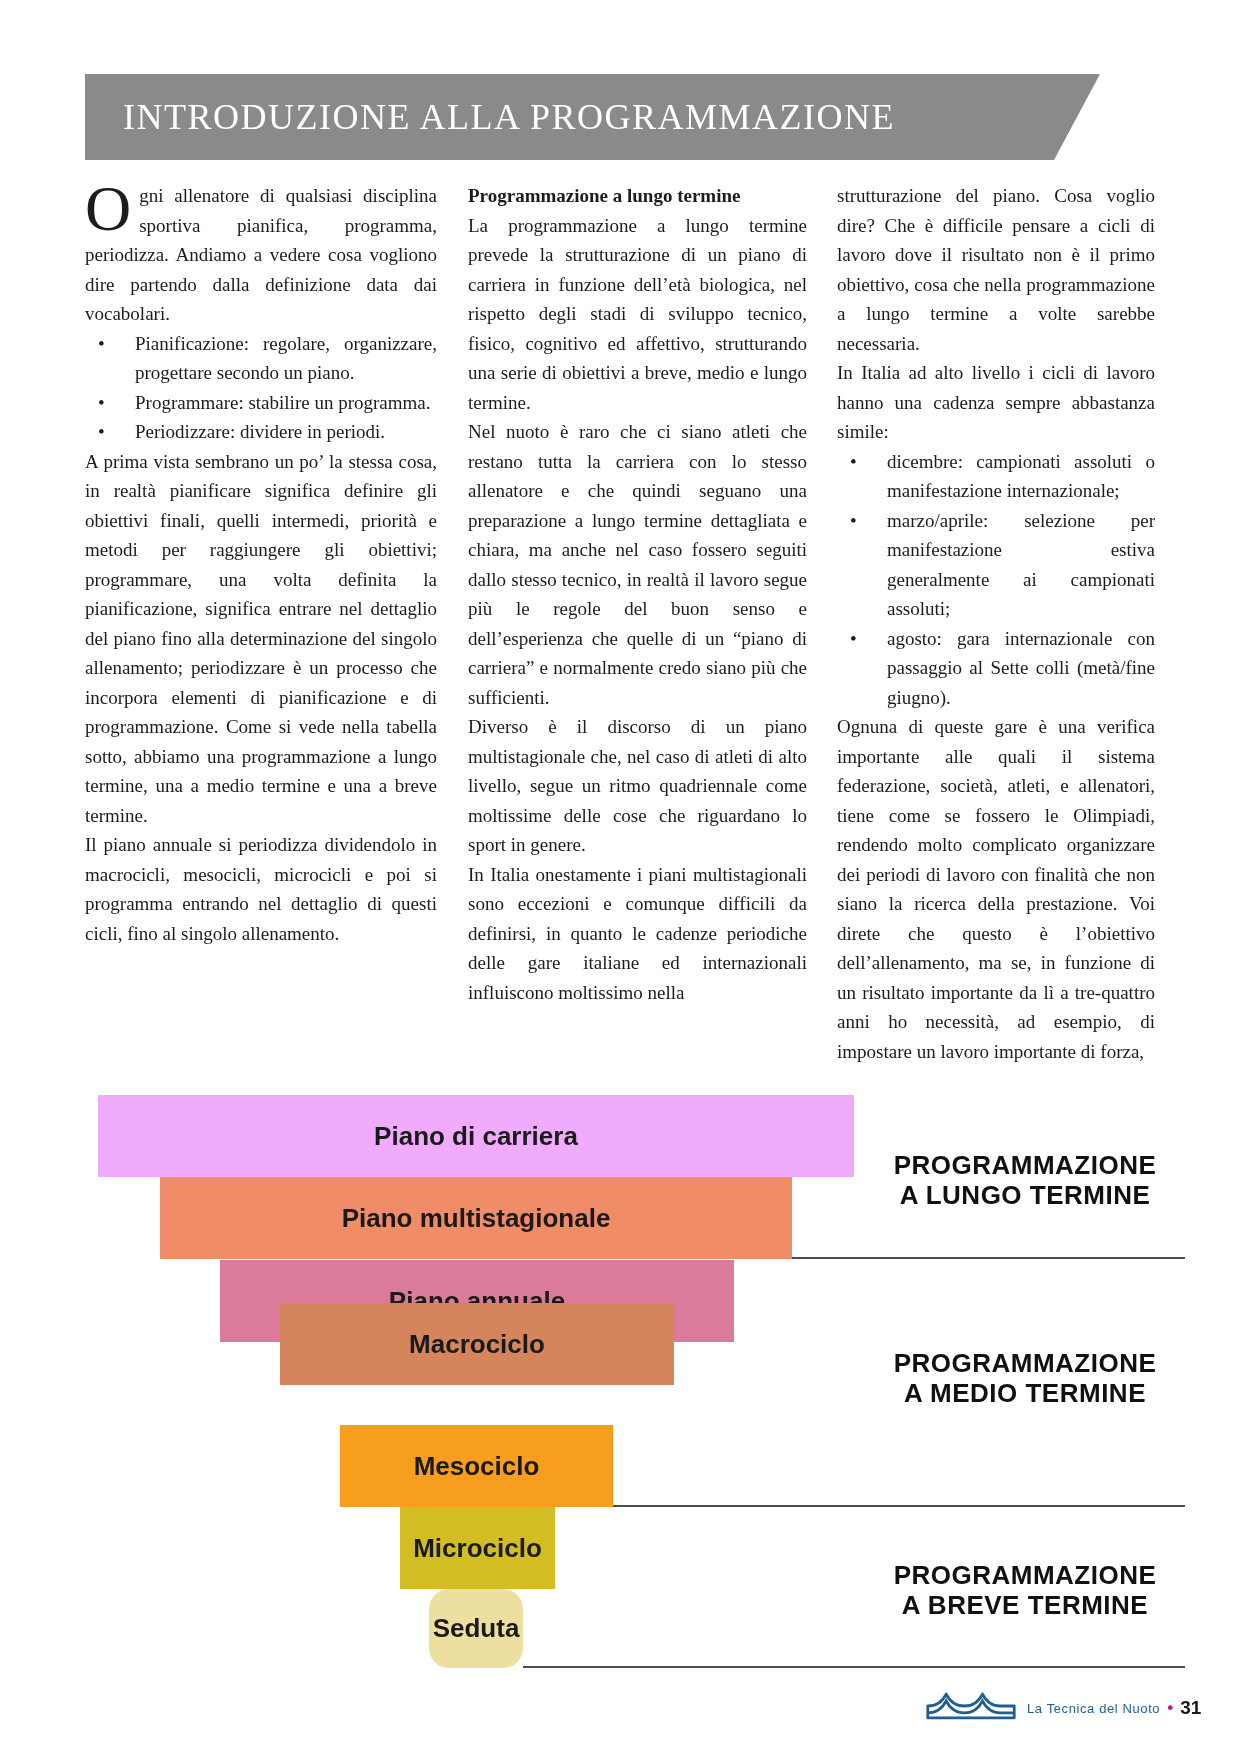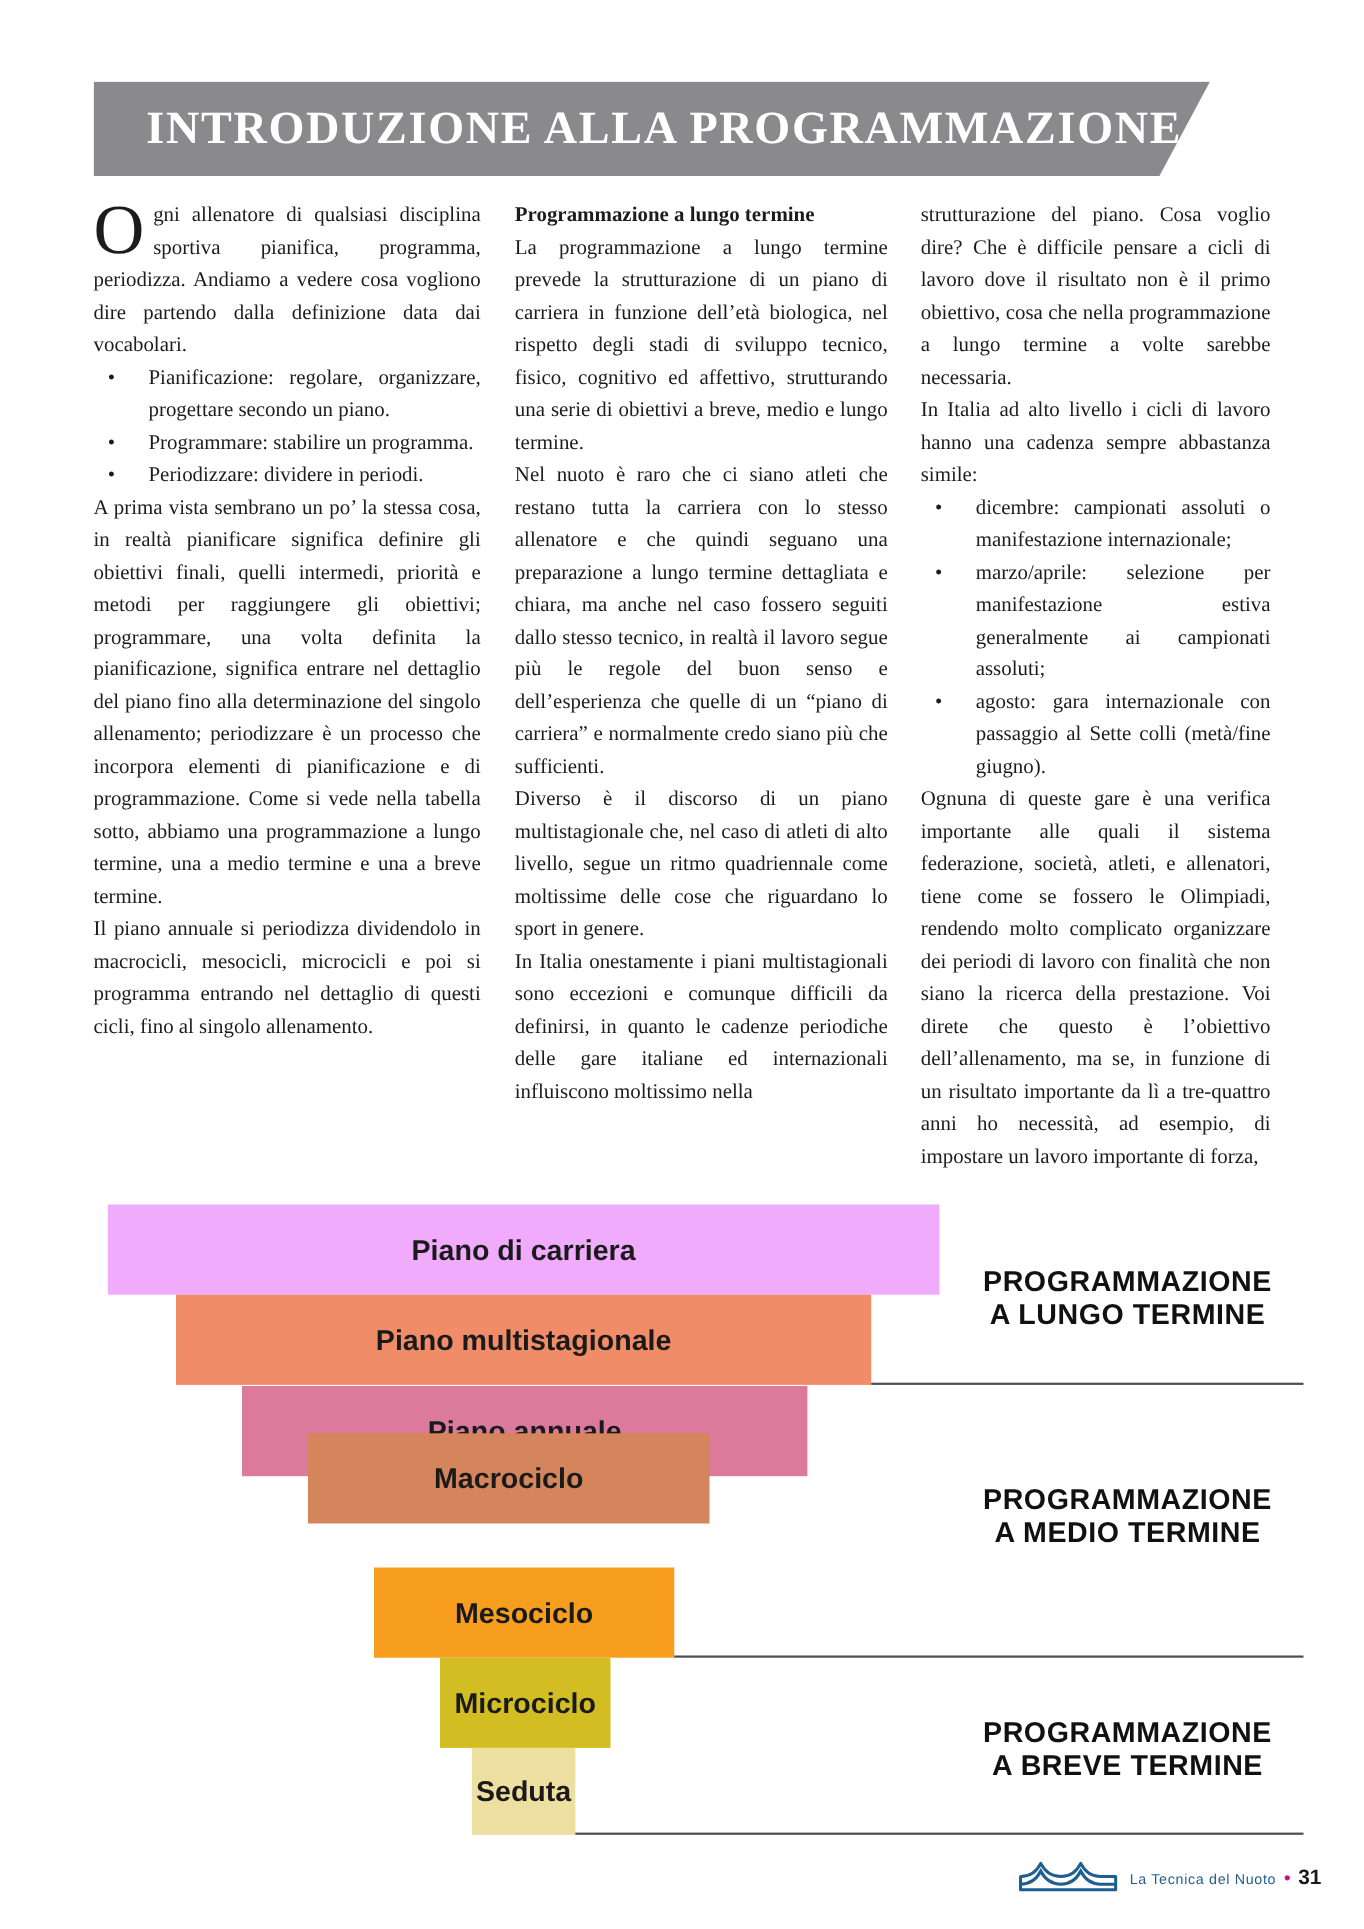--- a/index.html
+++ b/index.html
@@ -7,21 +7,21 @@
     position:relative;width:1240px;height:1754px;overflow:hidden;
     font-family:"Liberation Serif",serif;color:#1c1c1c;
   }
   
   .banner{
     position:absolute;left:85px;top:74px;width:1015px;height:86px;
     clip-path:polygon(0 0,100% 0,calc(100% - 46px) 100%,0 100%);
     display:flex;align-items:center;
   }
   .banner h1{
-    margin:0;padding-left:48px;font-size:42px;font-weight:bold;color:#ffffff;
+    margin:0;padding-left:38px;font-size:36px;font-weight:normal;color:#ffffff;
     letter-spacing:1.5px;font-family:"Liberation Serif",serif;white-space:nowrap;
   }
   
   .article{
     position:absolute;left:85px;top:181px;width:1070px;
     display:flex;font-size:19px;line-height:29.5px;text-align:justify;
   }
   .article p{margin:0;}
   .col1{width:352px;margin-right:31px;}
   .col2{width:339px;margin-right:30px;}
@@ -36,24 +36,24 @@
   .bullet .dot{flex:0 0 50px;padding-left:13px;box-sizing:border-box;}
   .bullet .btxt{flex:1;text-align:justify;}
   
   .fbar{
     position:absolute;height:82px;display:flex;align-items:center;justify-content:center;
     font-family:"Liberation Sans",sans-serif;font-weight:bold;font-size:26px;color:#1a1a1a;
   }
   .b1{left:98px; top:1095px;width:756px;}
   .b2{left:160px;top:1177px;width:632px;}
   .b3{left:220px;top:1260px;width:514px;}
-  .b4{left:280px;top:1303px;width:365px;text-align:center;}
+  .b4{left:280px;top:1303px;width:394px;text-align:center;}
   .b5{left:340px;top:1425px;width:273px;}
   .b6{left:400px;top:1507px;width:155px;}
-  .b7{left:429px;top:1589px;width:94px;height:79px;}
+  .b7{left:429px;top:1589px;width:94px;height:79px;border-radius:20px;}
   .hline{position:absolute;height:2px;background:#4d4d4d;}
   .l1{left:792px;top:1257px;width:393px;}
   .l2{left:613px;top:1505px;width:572px;}
   .l3{left:523px;top:1666px;width:662px;}
   .side-label{
     position:absolute;left:880px;width:290px;text-align:center;
     font-family:"Liberation Sans",sans-serif;font-weight:bold;font-size:26px;
     line-height:30px;letter-spacing:0.5px;color:#111111;
   }
   .sl1{top:1150px;} .sl2{top:1348px;} .sl3{top:1560px;}

